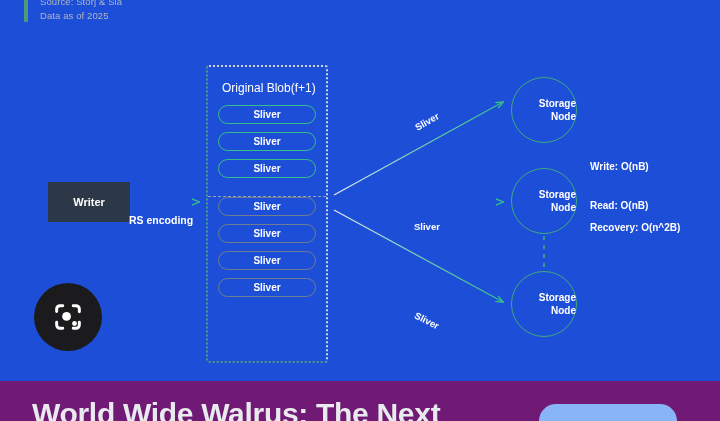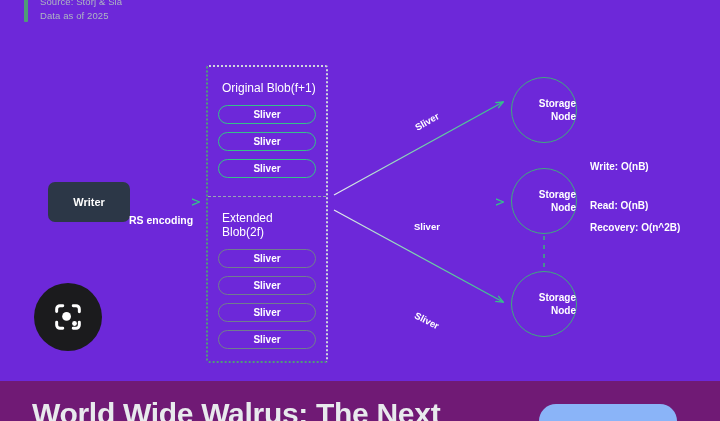--- a/index.html
+++ b/index.html
@@ -14,21 +14,21 @@
     font-family: "Liberation Sans", sans-serif;
     position: relative;
   }
 
   
   .page {
     position: absolute;
     left: 0; top: 0;
     width: 720px;
     height: 381px;
-    background: #6d28d9;
+    background: #1d4ed8;
     overflow: hidden;
   }
 
   
   .source-note {
     position: absolute;
     left: 24px;
     top: -4px;
     display: flex;
     align-items: flex-start;
@@ -71,21 +71,21 @@
   }
 
   
   .writer-box {
     position: absolute;
     left: 48px;
     top: 142px;
     width: 82px;
     height: 40px;
     background: #2c3747;
-    border-radius: 7px;
+    border-radius: 0;
     display: flex;
     align-items: center;
     justify-content: center;
     color: #ffffff;
     font-size: 11px;
     font-weight: 700;
   }
 
   
   .rs-label {
@@ -287,21 +287,20 @@
     <div class="blob-container">
 
       <div class="blob-section blob-original">
         <div class="blob-title">Original Blob(f+1)</div>
         <div class="sliver green">Sliver</div>
         <div class="sliver green">Sliver</div>
         <div class="sliver green">Sliver</div>
       </div>
 
       <div class="blob-section blob-extended">
-        <div class="blob-title">Extended Blob(2f)</div>
         <div class="sliver gray">Sliver</div>
         <div class="sliver gray">Sliver</div>
         <div class="sliver gray">Sliver</div>
         <div class="sliver gray">Sliver</div>
       </div>
 
     </div>
 
     <div class="edge-label edge-label-top">Sliver</div>
     <div class="edge-label edge-label-mid">Sliver</div>

